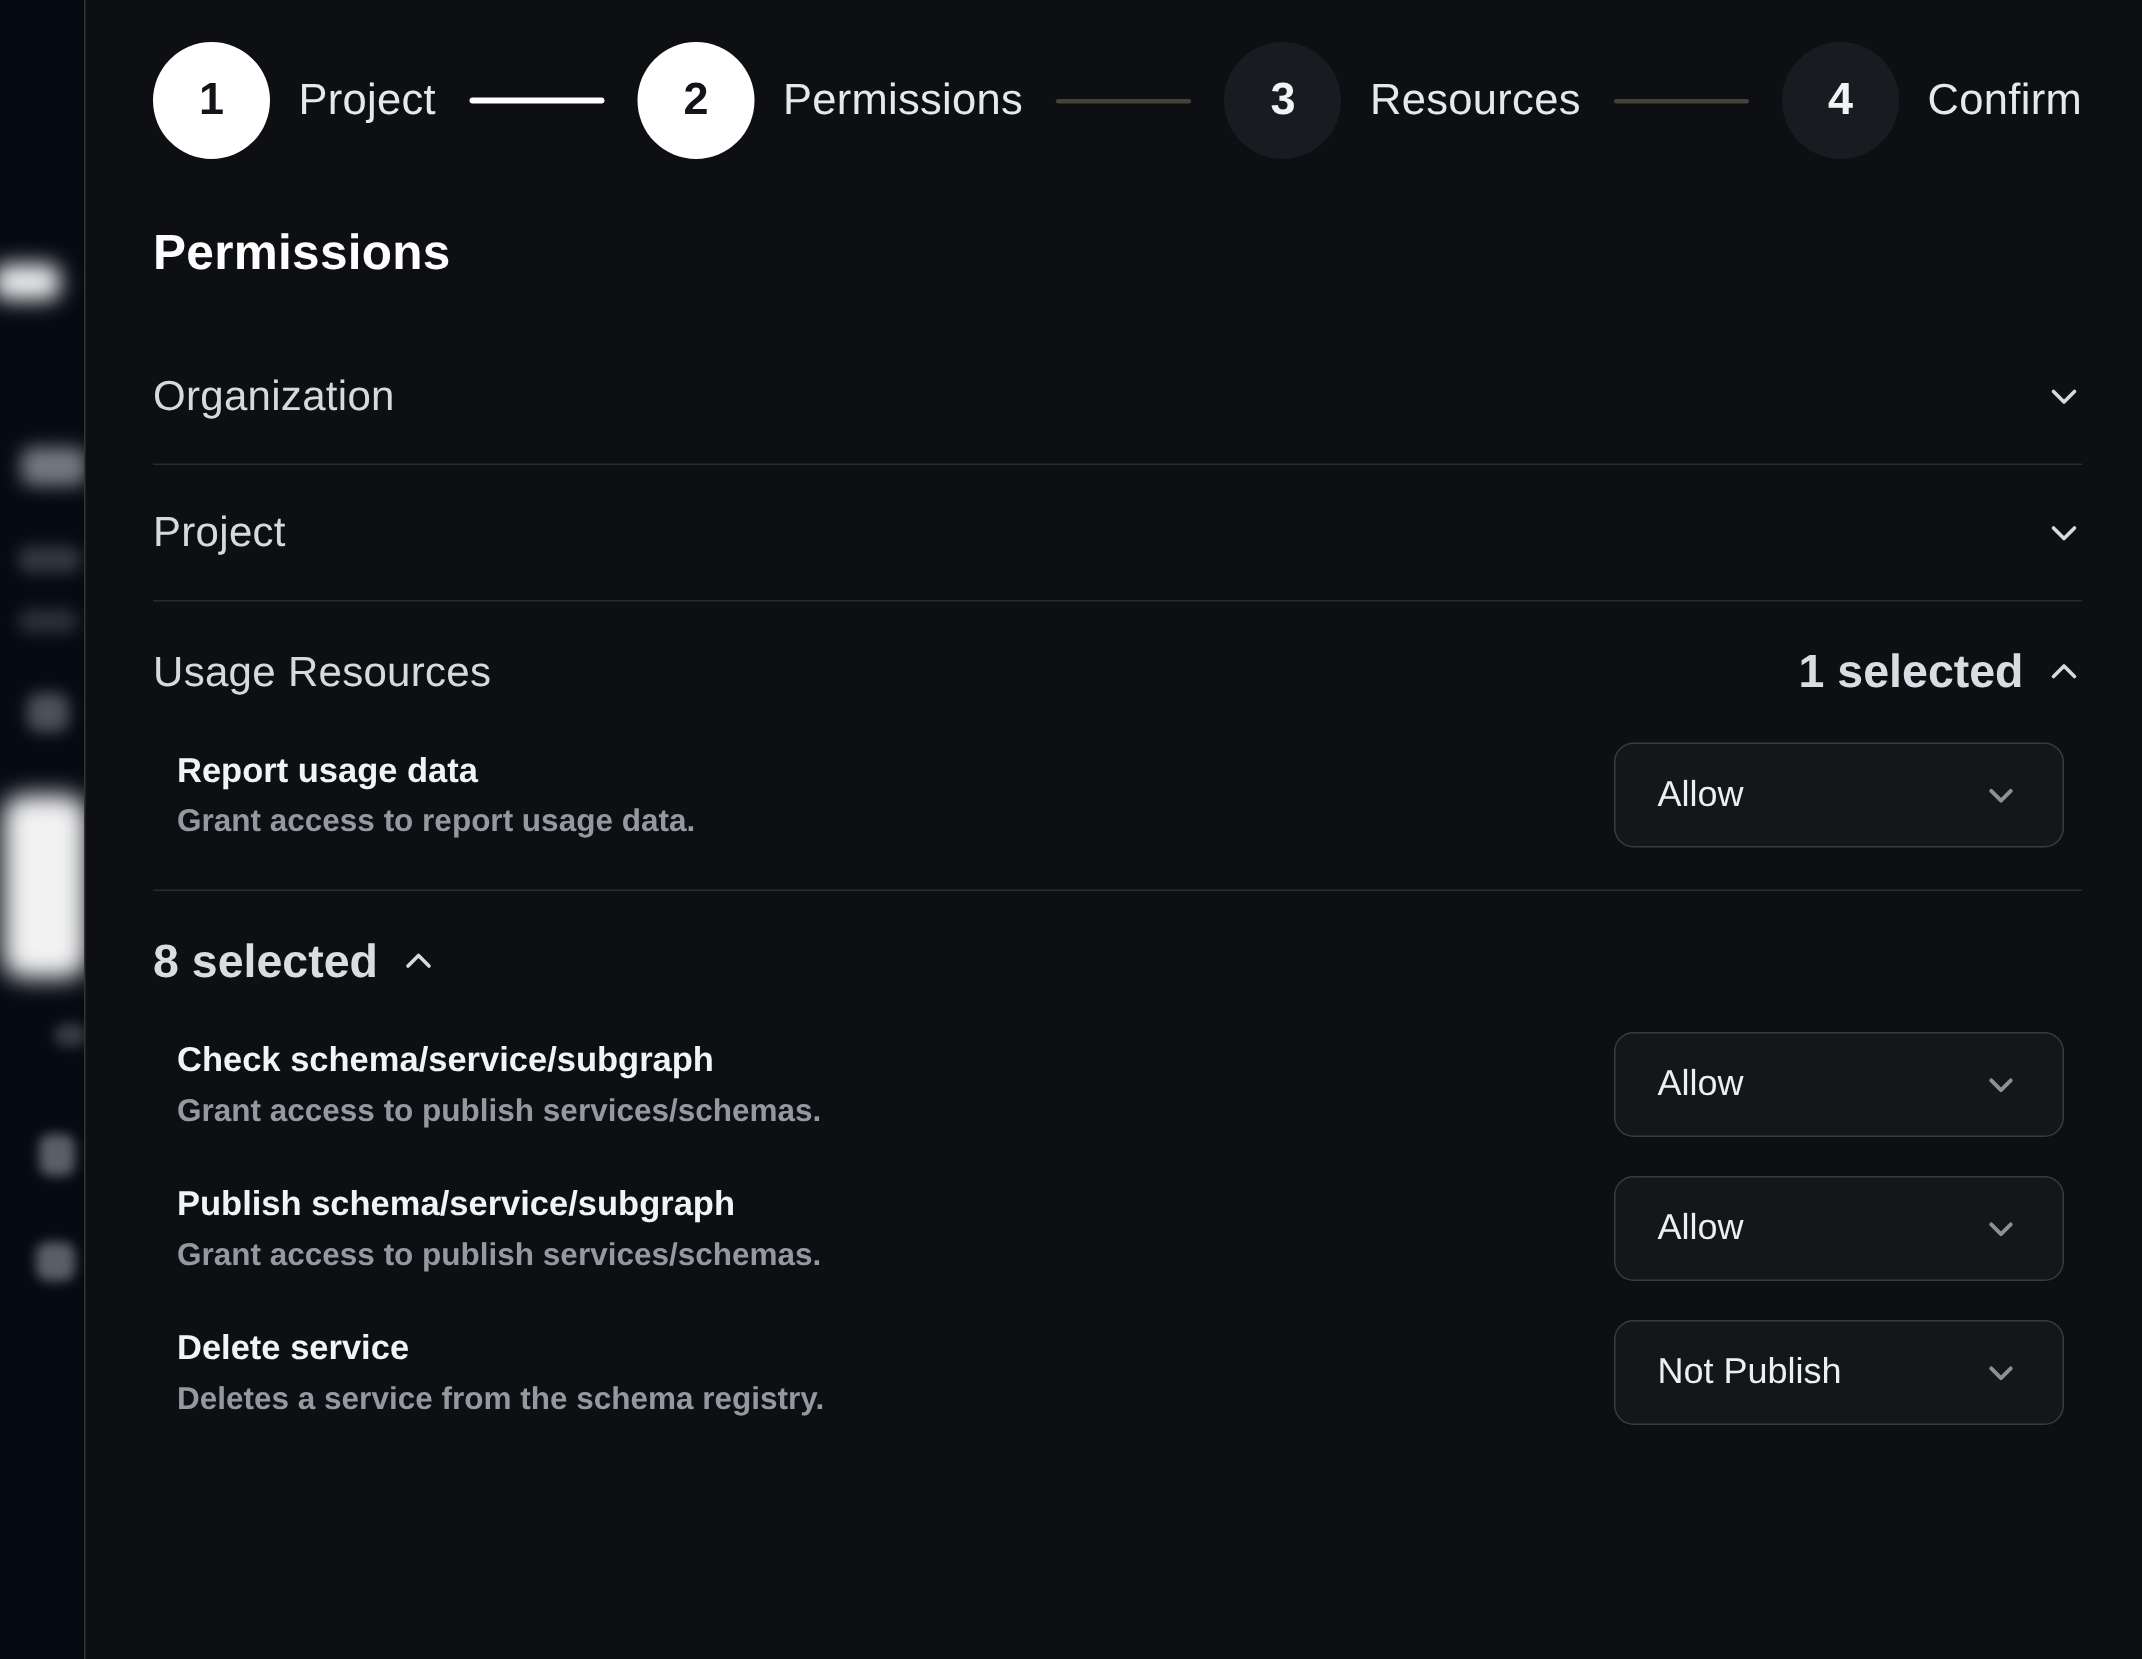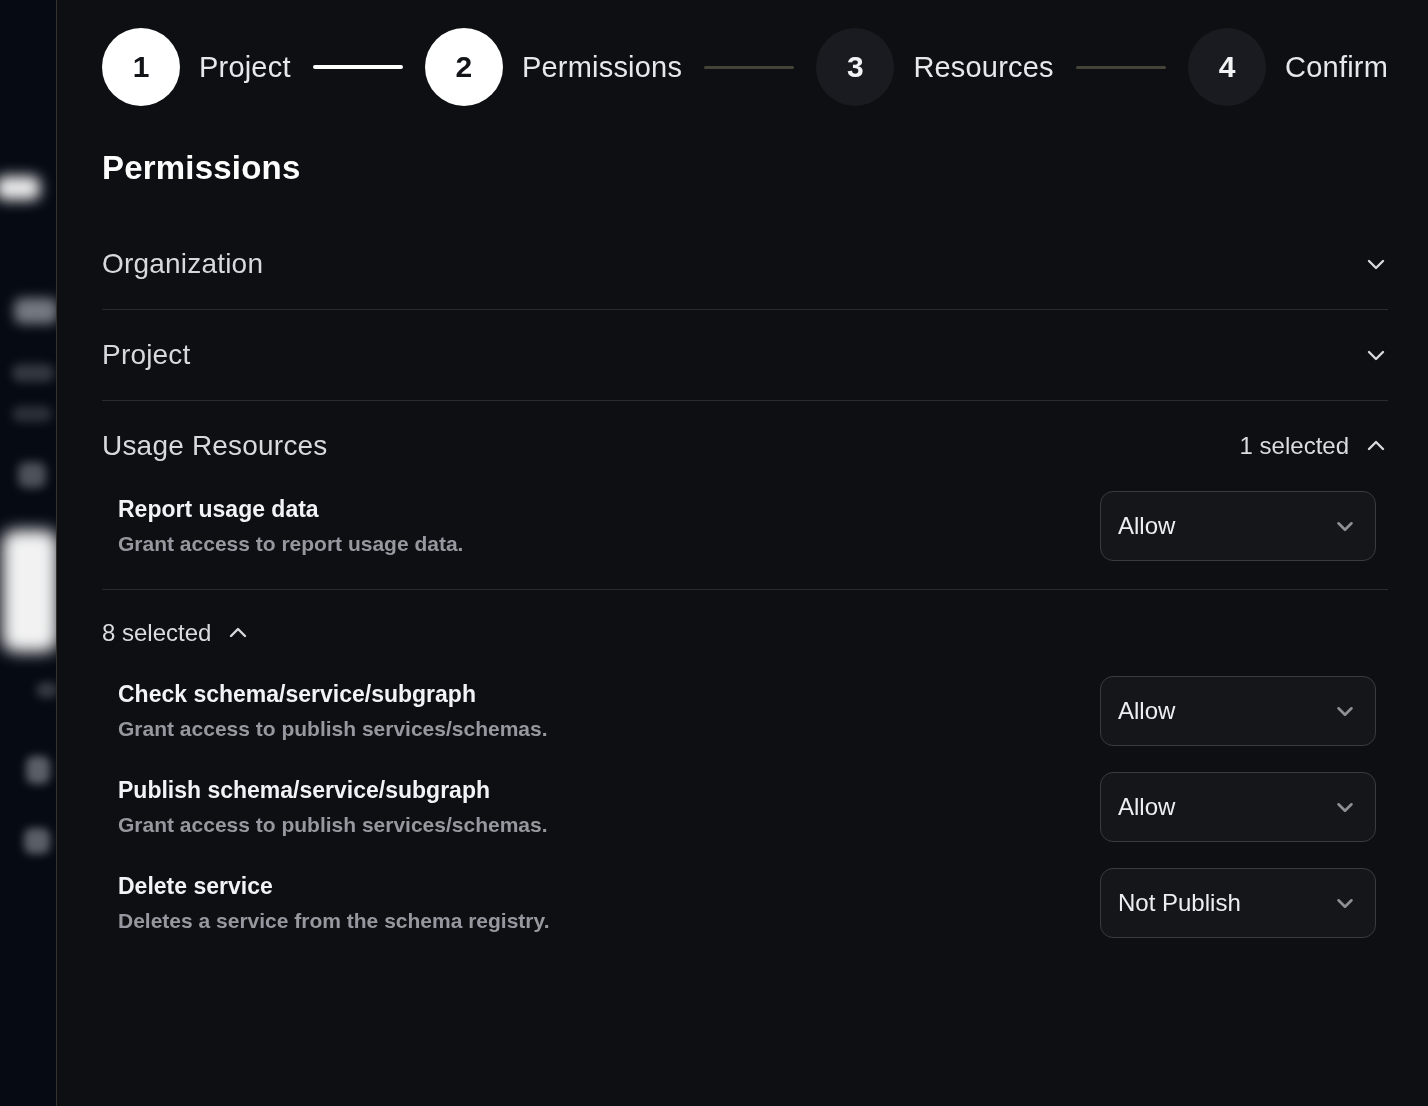--- a/index.html
+++ b/index.html
@@ -50,38 +50,38 @@
   .connector.todo{background:var(--connector-todo);height:3px;}
   
   h1.page-title{margin:43px 0 32px;font-size:33px;font-weight:700;color:#fdfdfe;letter-spacing:.2px;}
   
   .sec-head{
     display:flex;align-items:center;justify-content:space-between;
     padding:29px 0;cursor:pointer;
   }
   .sec-title{font-size:28px;font-weight:500;color:var(--section-text);letter-spacing:.2px;}
   .sec-right{display:flex;align-items:center;gap:15px;}
-  .sec-count{font-size:24px;font-weight:400;color:#d9dce1;text-align:right;}
+  .sec-count{font-size:31px;font-weight:700;color:#d9dce1;text-align:right;}
   .chev{flex:none;display:block;}
   .divider{border:none;border-top:1px solid var(--divider);height:0;}
   .section.expanded{padding-bottom:28px;}
   
   .perm-row{
     display:flex;align-items:center;justify-content:space-between;
     padding-right:12px;margin:0 0 26px 16px;
   }
   .perm-row:last-child{margin-bottom:0;}
   .perm-texts{display:flex;flex-direction:column;gap:9px;}
   .perm-title{font-size:23px;font-weight:700;color:#f2f3f5;}
   .perm-desc{font-size:21px;font-weight:700;color:var(--text-secondary);}
   .select{
-    width:276px;height:70px;border-radius:13px;flex:none;
+    width:300px;height:70px;border-radius:13px;flex:none;
     background:var(--select-bg);border:1px solid var(--select-border);
     display:flex;align-items:center;justify-content:space-between;
-    padding:0 17px;cursor:pointer;color:#eceef0;font-family:inherit;
+    padding:0 28px;cursor:pointer;color:#eceef0;font-family:inherit;
   }
   .select-value{font-size:24px;font-weight:400;}
 </style>
 </head>
 <body>
 
 <div class="underlay">
   <div class="blob blob-pill"></div>
   <div class="blob blob-t1"></div>
   <div class="blob blob-t2"></div>

